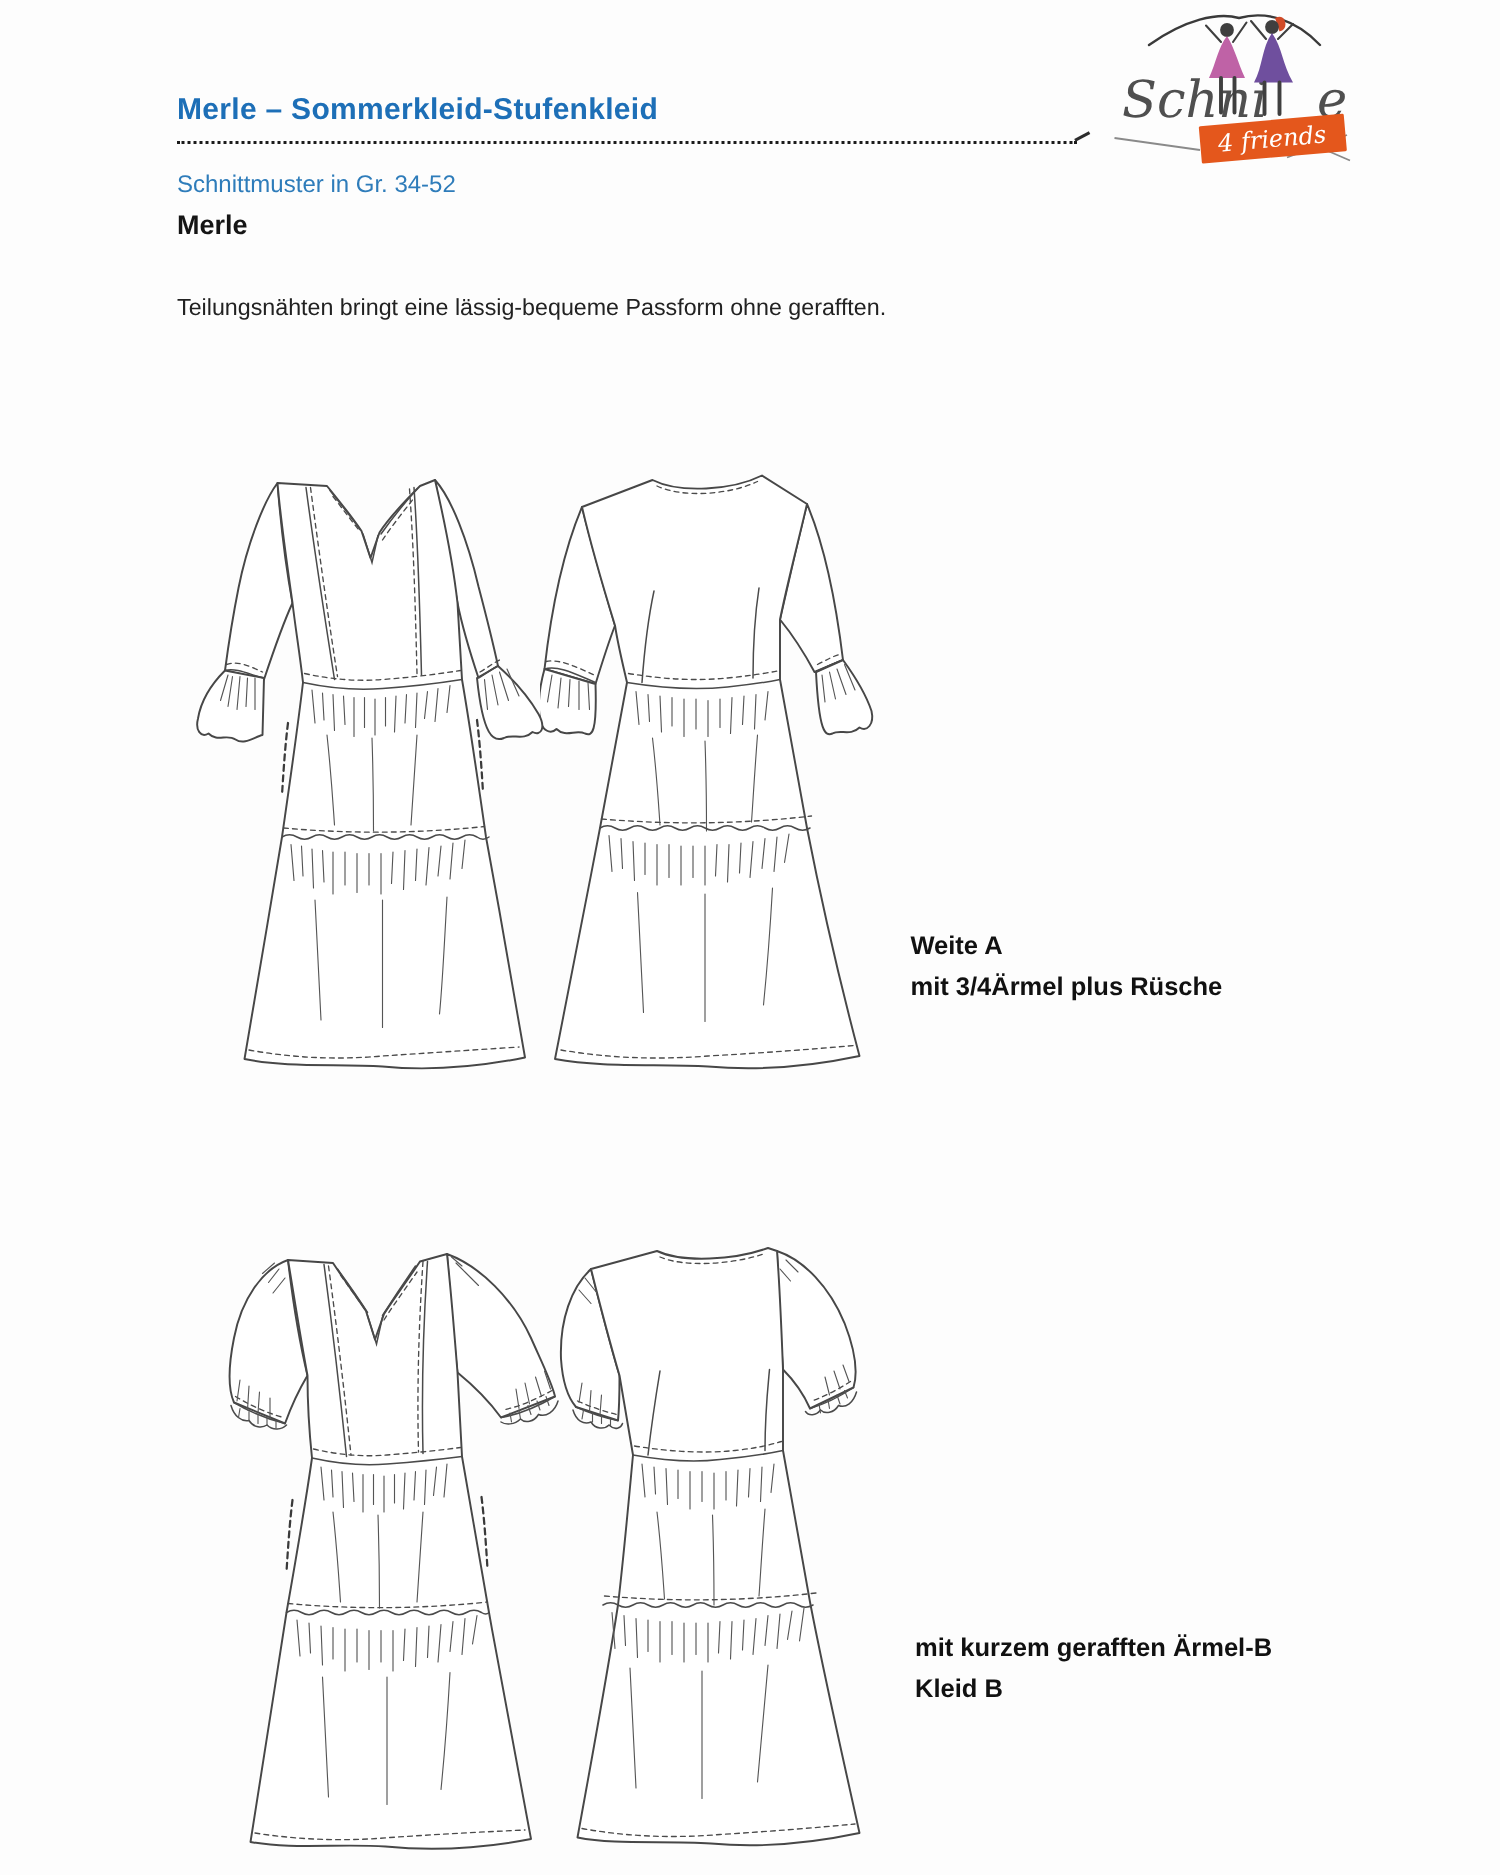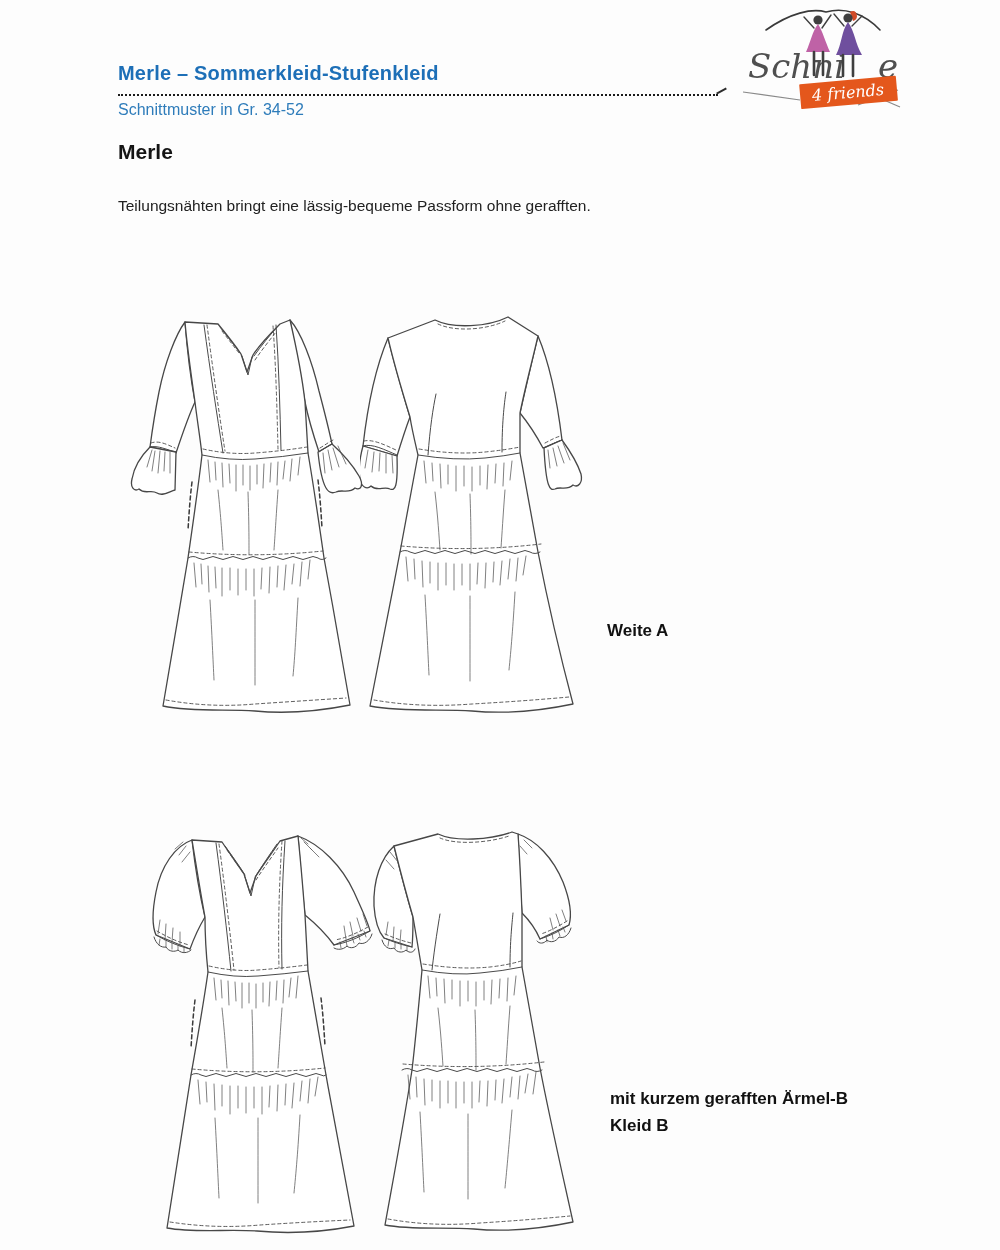--- a/index.html
+++ b/index.html
@@ -14,26 +14,26 @@
   }
   .dotted-rule{
     position:absolute; left:118px; top:94px; width:600px; height:0;
     border-top:2.5px dotted #1b1b1b;
   }
   .rule-tick{
     position:absolute; left:716px; top:90px; width:11px; height:0;
     border-top:2px solid #2c2c2c; transform:rotate(-28deg);
   }
   .doc-subtitle{
-    position:absolute; left:118px; top:101px;
+    position:absolute; left:118px; top:115px;
     font-size:16px; color:#2e7cba;
   }
   .section-heading{
     position:absolute; left:118px; top:140px;
-    font-size:21px; font-weight:700; color:#151515;
+    font-size:18px; font-weight:700; color:#151515;
   }
   .description{
     position:absolute; left:118px; top:190px; width:810px;
     font-size:15.5px; line-height:31px; color:#222;
   }
   .variant-label{
     position:absolute; font-size:17px; font-weight:700; color:#111; line-height:27px;
   }
   .variant-a{ left:607px; top:617px; }
   .variant-b{ left:610px; top:1085px; }
@@ -181,19 +181,20 @@
     <path class="dp" d="M65,180 C63,196 62,212 61,228 M191,178 C193,194 194,210 195,226"></path>
     <path class="l" d="M61,255 q5,-3 10,0 q5,3 10,0 q5,-3 10,0 q5,3 10,0 q5,-3 10,0 q5,3 10,0 q5,-3 10,0 q5,3 10,0 q5,-3 10,0 q5,3 10,0 q5,-3 10,0 q5,3 10,0 q5,-3 10,0 q3,2 5,0"></path>
     <path class="d" d="M62,249 Q128,255 195,248"></path>
     <path class="t" d="M68,260 l2,24 M76,262 l1,20 M84,264 l1,26 M92,265 l0,21 M100,266 l0,28 M108,266 l0,22 M116,267 l0,26 M124,267 l0,21 M132,267 l0,27 M140,266 l-1,21 M148,265 l-1,26 M156,264 l-1,21 M164,263 l-2,25 M172,261 l-2,20 M180,259 l-2,24 M188,257 l-3,19"></path>
     <path class="t" d="M85,298 c2,35 3,60 4,80 M128,298 c0,38 0,62 0,85 M170,295 c-2,35 -4,58 -6,78"></path>
     <path class="d" d="M40,402 Q85,409 130,405 Q175,402 220,400"></path>
   </svg>
 
   <div class="variant-label variant-a">
     <div>Weite A</div>
+    <div>mit 3/4Ärmel plus Rüsche</div>
   </div>
   <div class="variant-label variant-b">
     <div>mit kurzem gerafften Ärmel-B</div>
     <div>Kleid B</div>
   </div>
 
 </div>
 
 </body></html>

